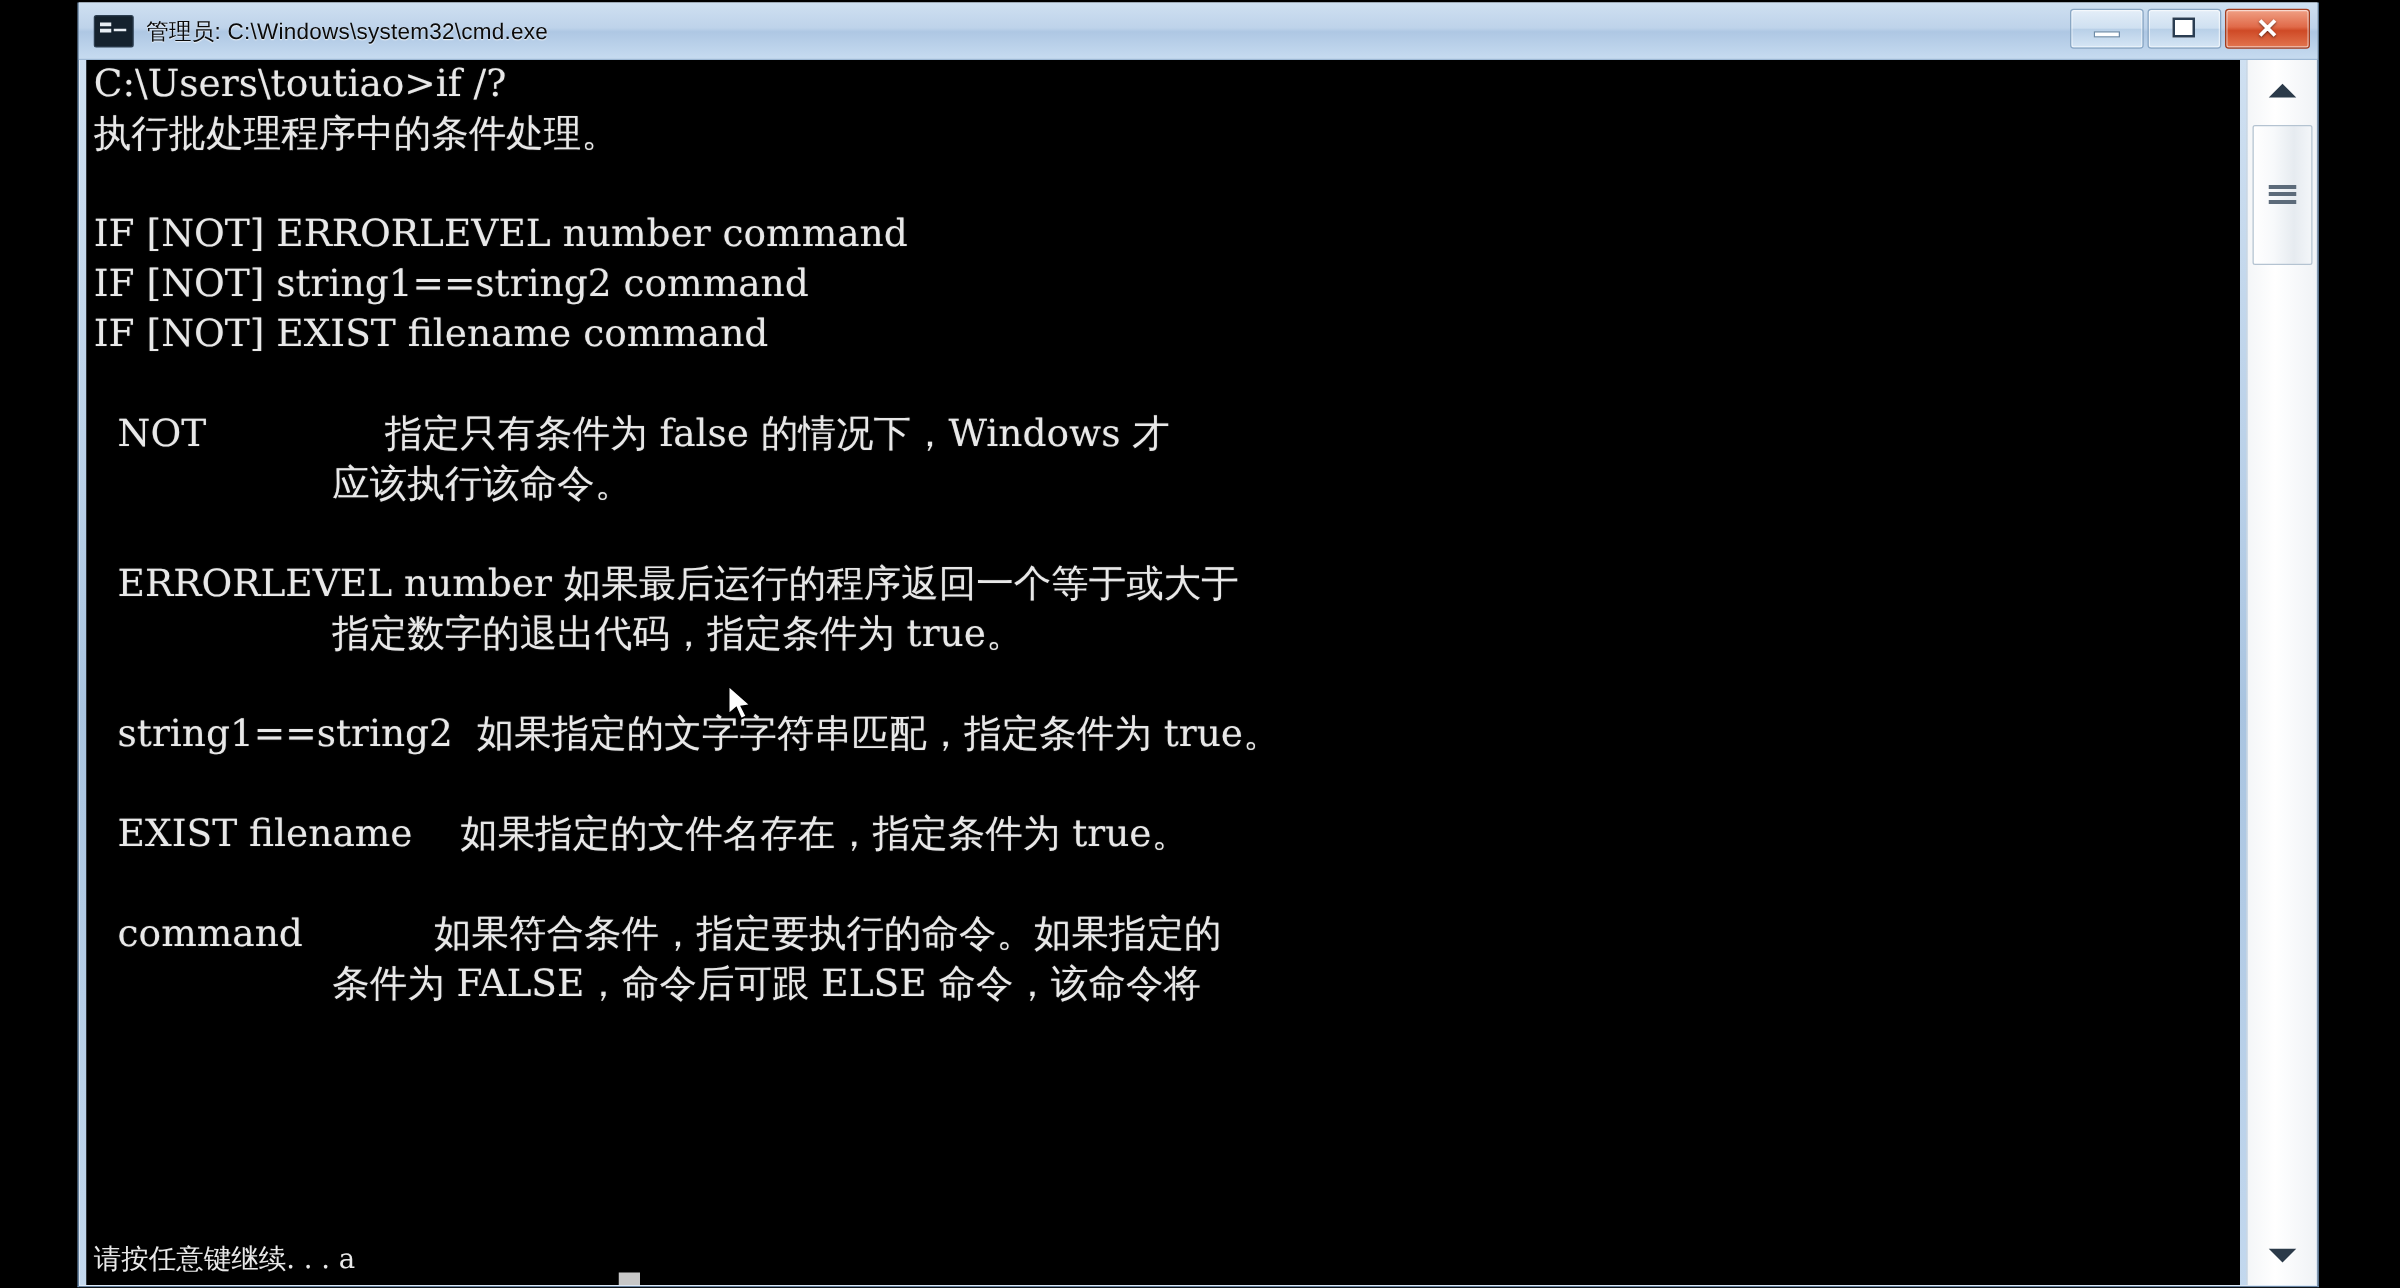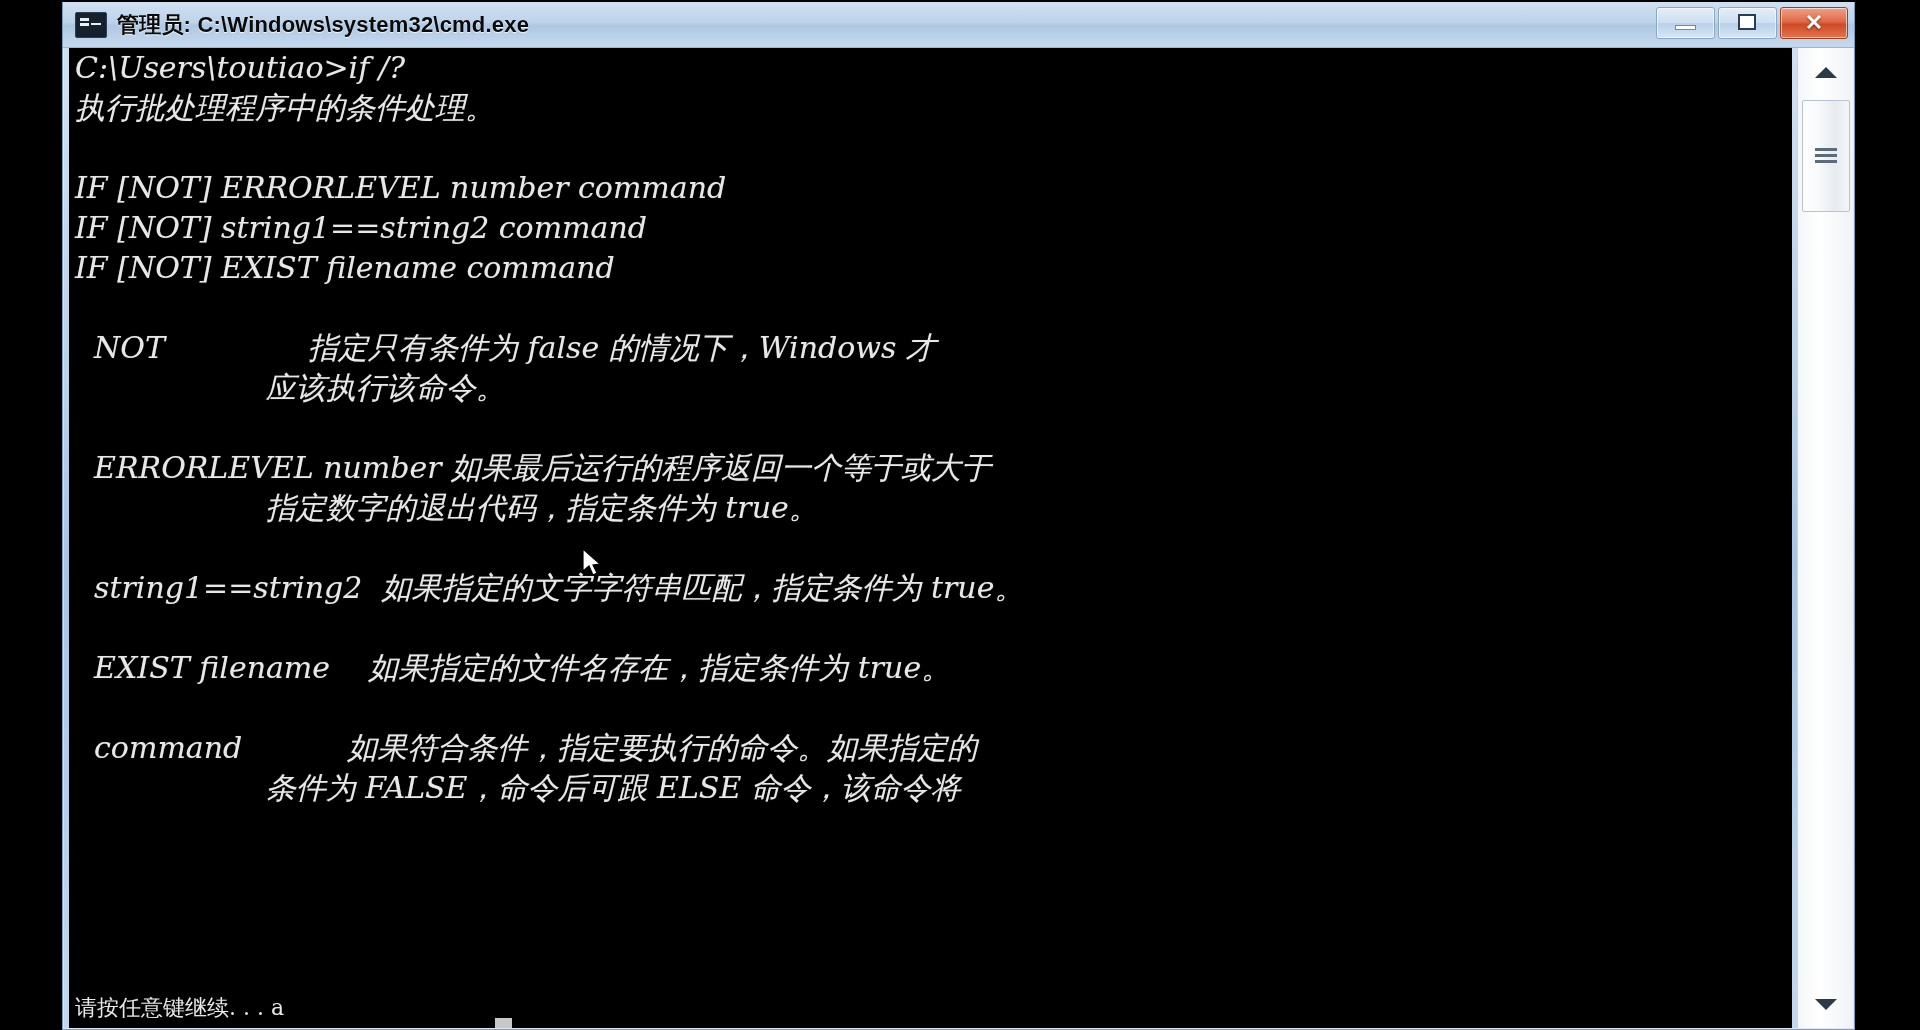--- a/index.html
+++ b/index.html
@@ -77,27 +77,26 @@
     content: "";
     position: absolute;
     left: 15px;
     top: 10px;
     width: 10px;
     height: 2px;
     background: #e8eef4;
   }
 
   #titlebar-text {
-    font-size: 22px;
+    font-size: 18px;
     color: #0a0a0a;
     font-family: "Liberation Sans", sans-serif;
     white-space: nowrap;
     letter-spacing: 0.2px;
     text-shadow: 0 1px 1px rgba(255,255,255,0.85);
-    font-weight: bold;
   }
 
   #window-controls {
     position: absolute;
     right: 6px;
     top: 5px;
     display: flex;
     gap: 3px;
     align-items: center;
   }
@@ -172,21 +171,20 @@
     left: 6px;
     top: 0px;
     margin: 0;
     color: #e8e8e8;
     font-family: "DejaVu Serif", "Liberation Serif", serif;
     font-size: 30px;
     line-height: 40px;
     white-space: pre;
     letter-spacing: 0px;
     text-shadow: 0 0 1px rgba(255,255,255,0.35);
-    font-style: italic;
   }
 
   
   #scrollbar {
     position: absolute;
     right: 1px;
     top: 46px;
     width: 56px;
     height: 980px;
     background: linear-gradient(to right, #f4f6f8 0%, #ffffff 40%, #f0f3f6 100%);

